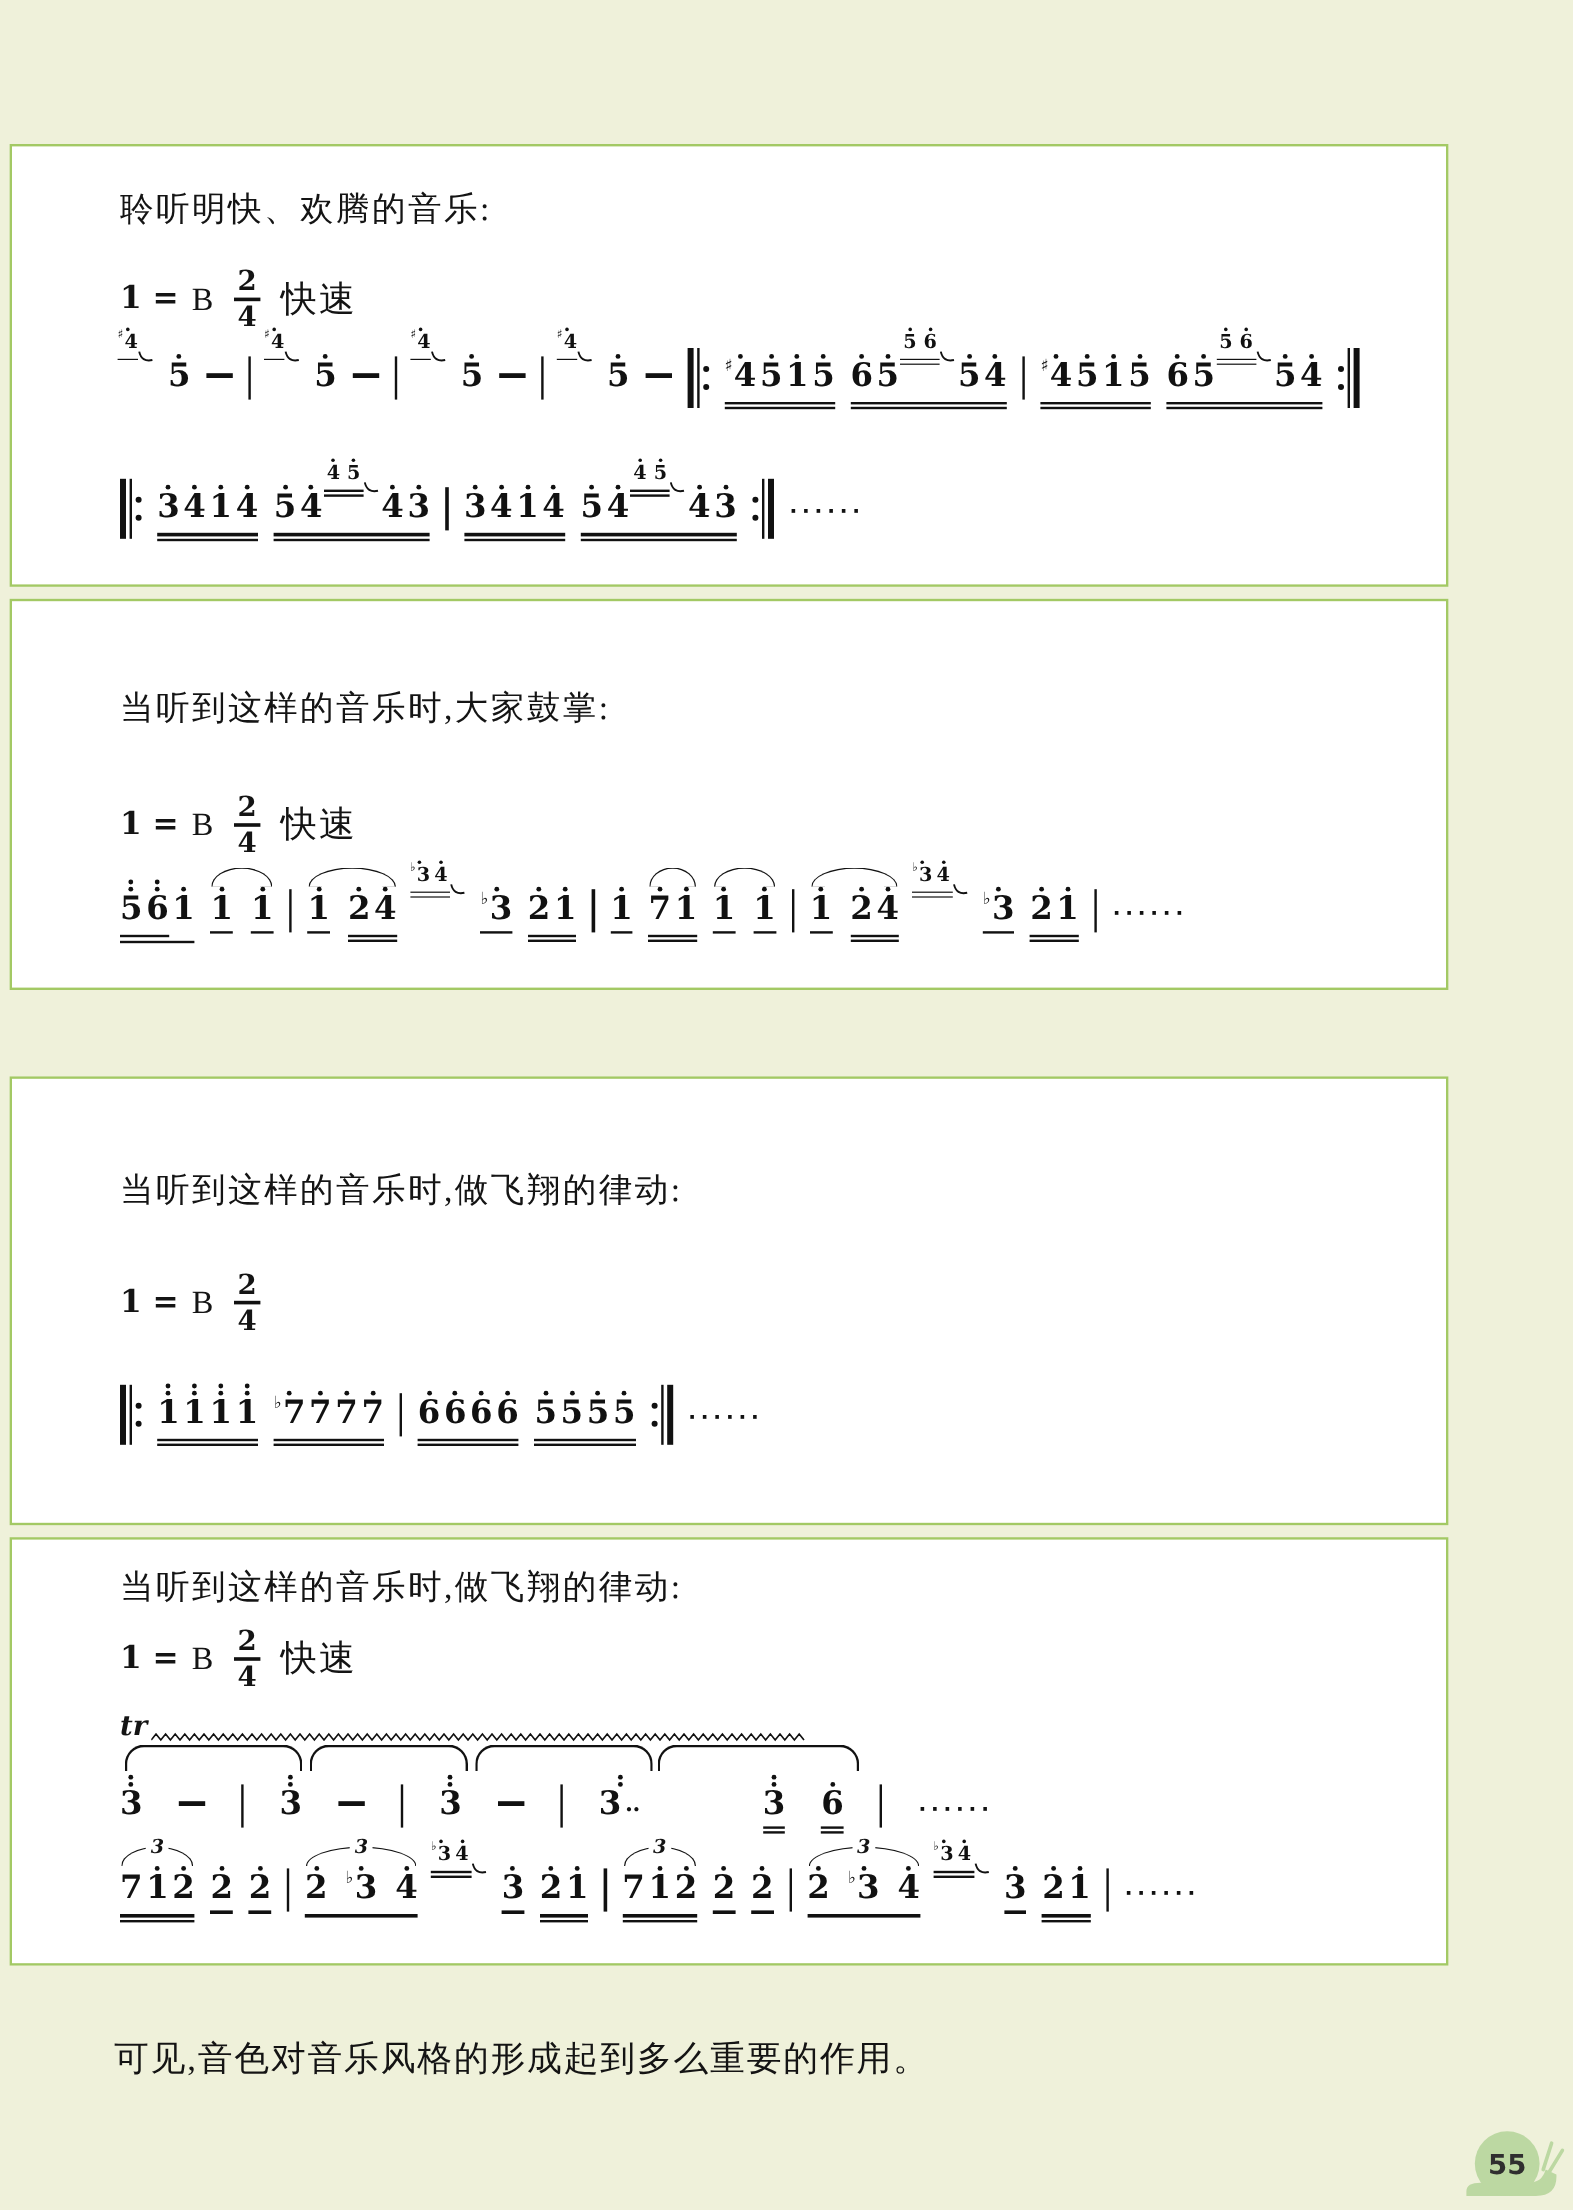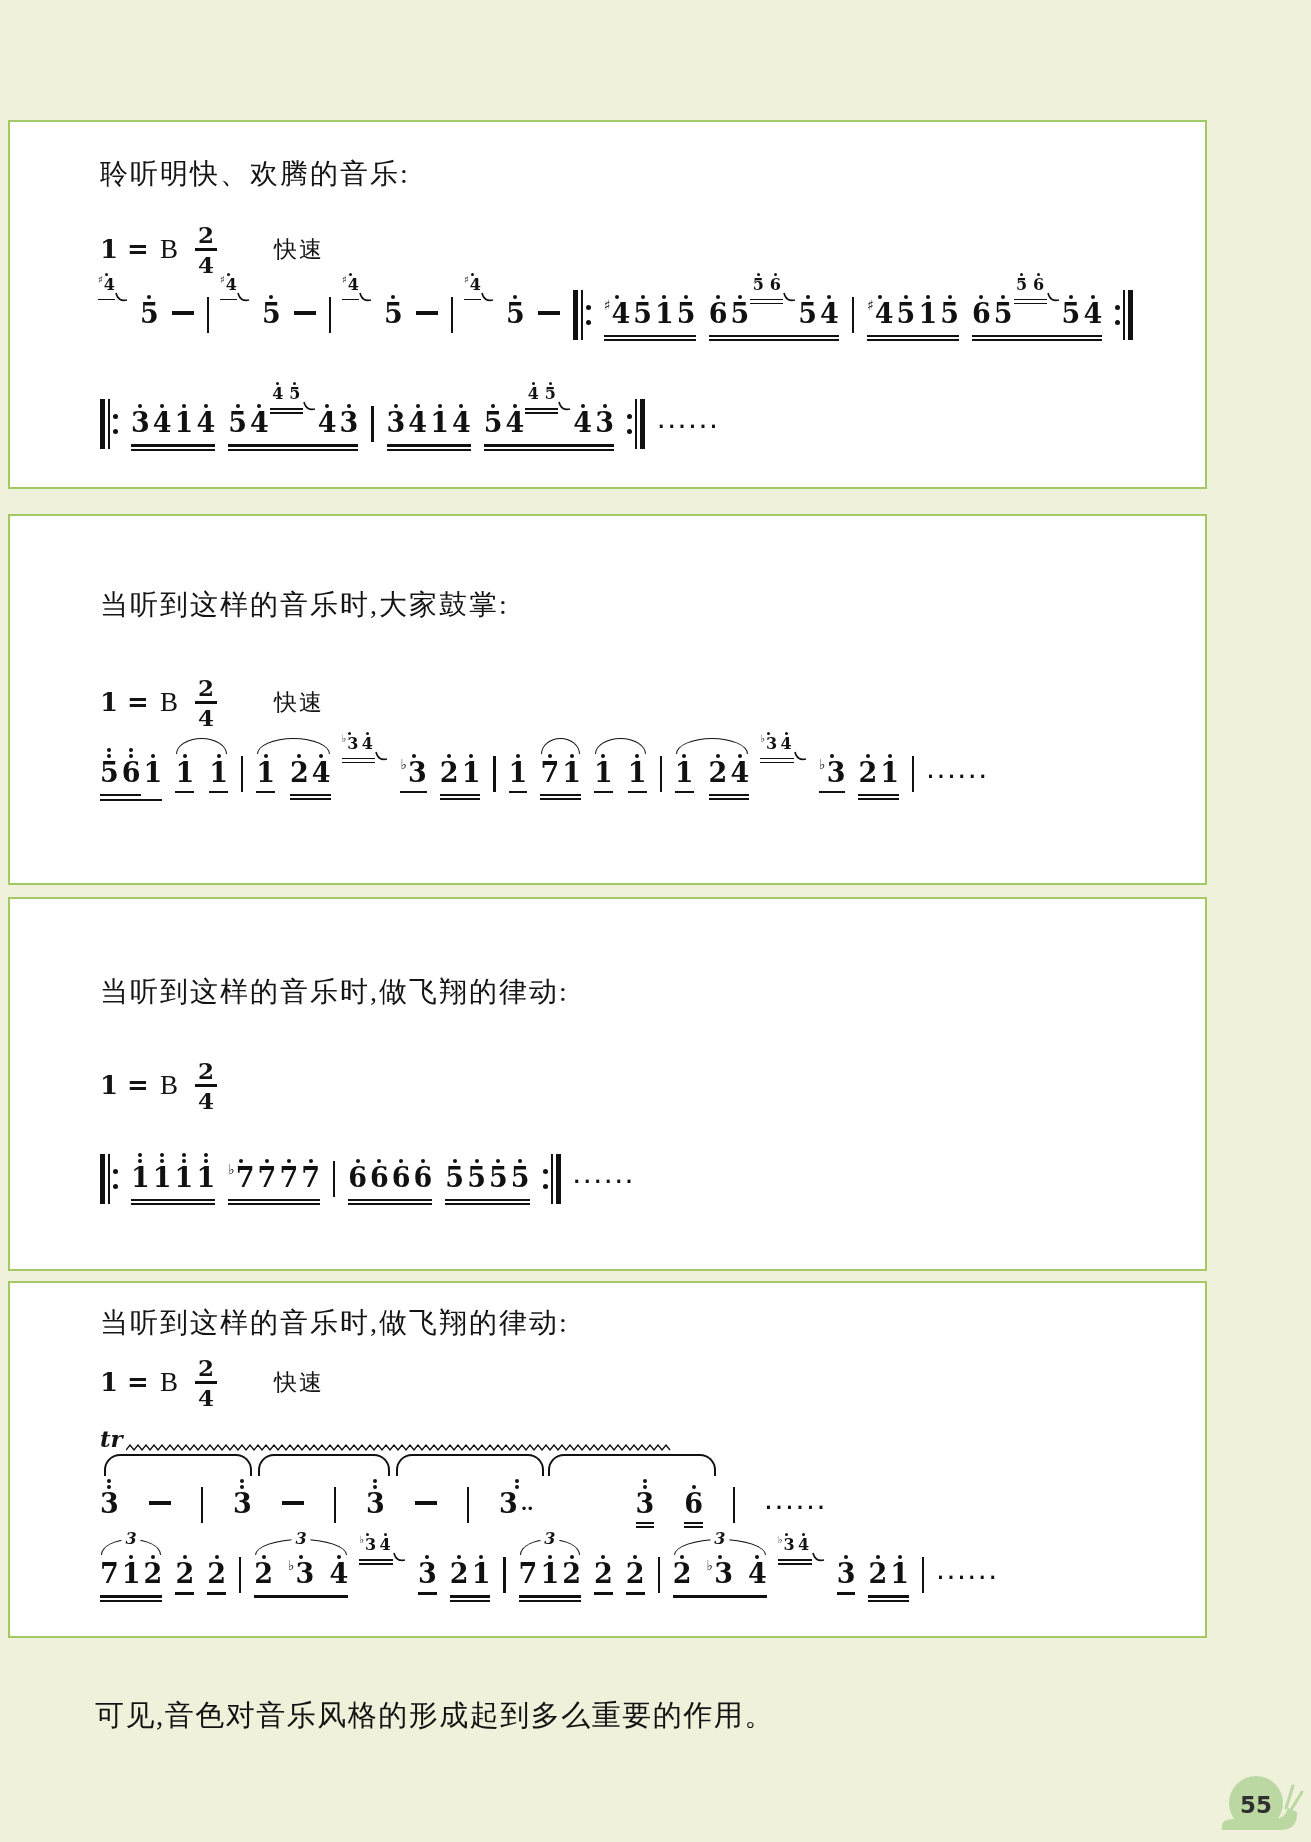--- a/index.html
+++ b/index.html
@@ -1,35 +1,35 @@
 <!DOCTYPE html>
 <html><head>
 <meta charset="utf-8">
 <style>
   html,body{margin:0;padding:0;background:#eff1da;}
   .page{position:relative;width:1311px;height:1842px;background:#eff1da;overflow:hidden;
         font-family:"Liberation Serif","DejaVu Serif",serif;color:#141414;padding-left:48px;}
   .box{position:absolute;left:8px;width:1199px;background:#ffffff;border:2px solid #a3c964;
        box-sizing:border-box;padding-left:90px;overflow:hidden;}
   .s1{top:120px;height:369px;}
-  .s2{top:514px;height:371px;}
+  .s2{top:499px;height:326px;}
   .s3{top:897px;height:374px;}
   .s4{top:1281px;height:357px;}
   .btitle{font-size:28px;letter-spacing:2px;}
   .s1 .btitle{margin-top:33px;} .s2 .btitle{margin-top:70px;}
   .s3 .btitle{margin-top:74px;} .s4 .btitle{margin-top:21px;}
   .keyline{display:flex;align-items:center;gap:9px;}
   .s1 .keyline{margin-top:30px;} .s2 .keyline{margin-top:52px;}
   .s3 .keyline{margin-top:48px;} .s4 .keyline{margin-top:14px;}
   .tonic,.eq{font:bold 26px "DejaVu Serif",serif;}
   .keyletter{font-size:27px;margin-left:2px;}
   .frac{display:flex;flex-direction:column;align-items:center;line-height:1;margin:0 8px;}
   .frac b{font:bold 23px/23px "DejaVu Serif",serif;}
   .fbar{width:22px;height:2.5px;background:#111;margin:2px 0;}
-  .tempo{font-size:23px;letter-spacing:2px;margin-left:40px;}
+  .tempo{font-size:30px;letter-spacing:2px;}
   
   .nline{display:inline-flex;align-items:flex-start;gap:13px;position:relative;}
   .nline.wide{gap:30px;}
   .nline.arced{padding-top:20px;}
   .s1 .nline.l0{margin-top:8px;} .s1 .nline.l1{margin-top:52px;}
   .s2 .nline.l0{margin-top:14px;}
   .s3 .nline.l0{margin-top:36px;}
   .s4 .trline{margin-top:16px;}
   .s4 .nline.l0{margin-top:2px;} .s4 .nline.l1{margin-top:16px;}
   .note{display:inline-flex;flex-direction:column;align-items:center;min-width:16px;}

